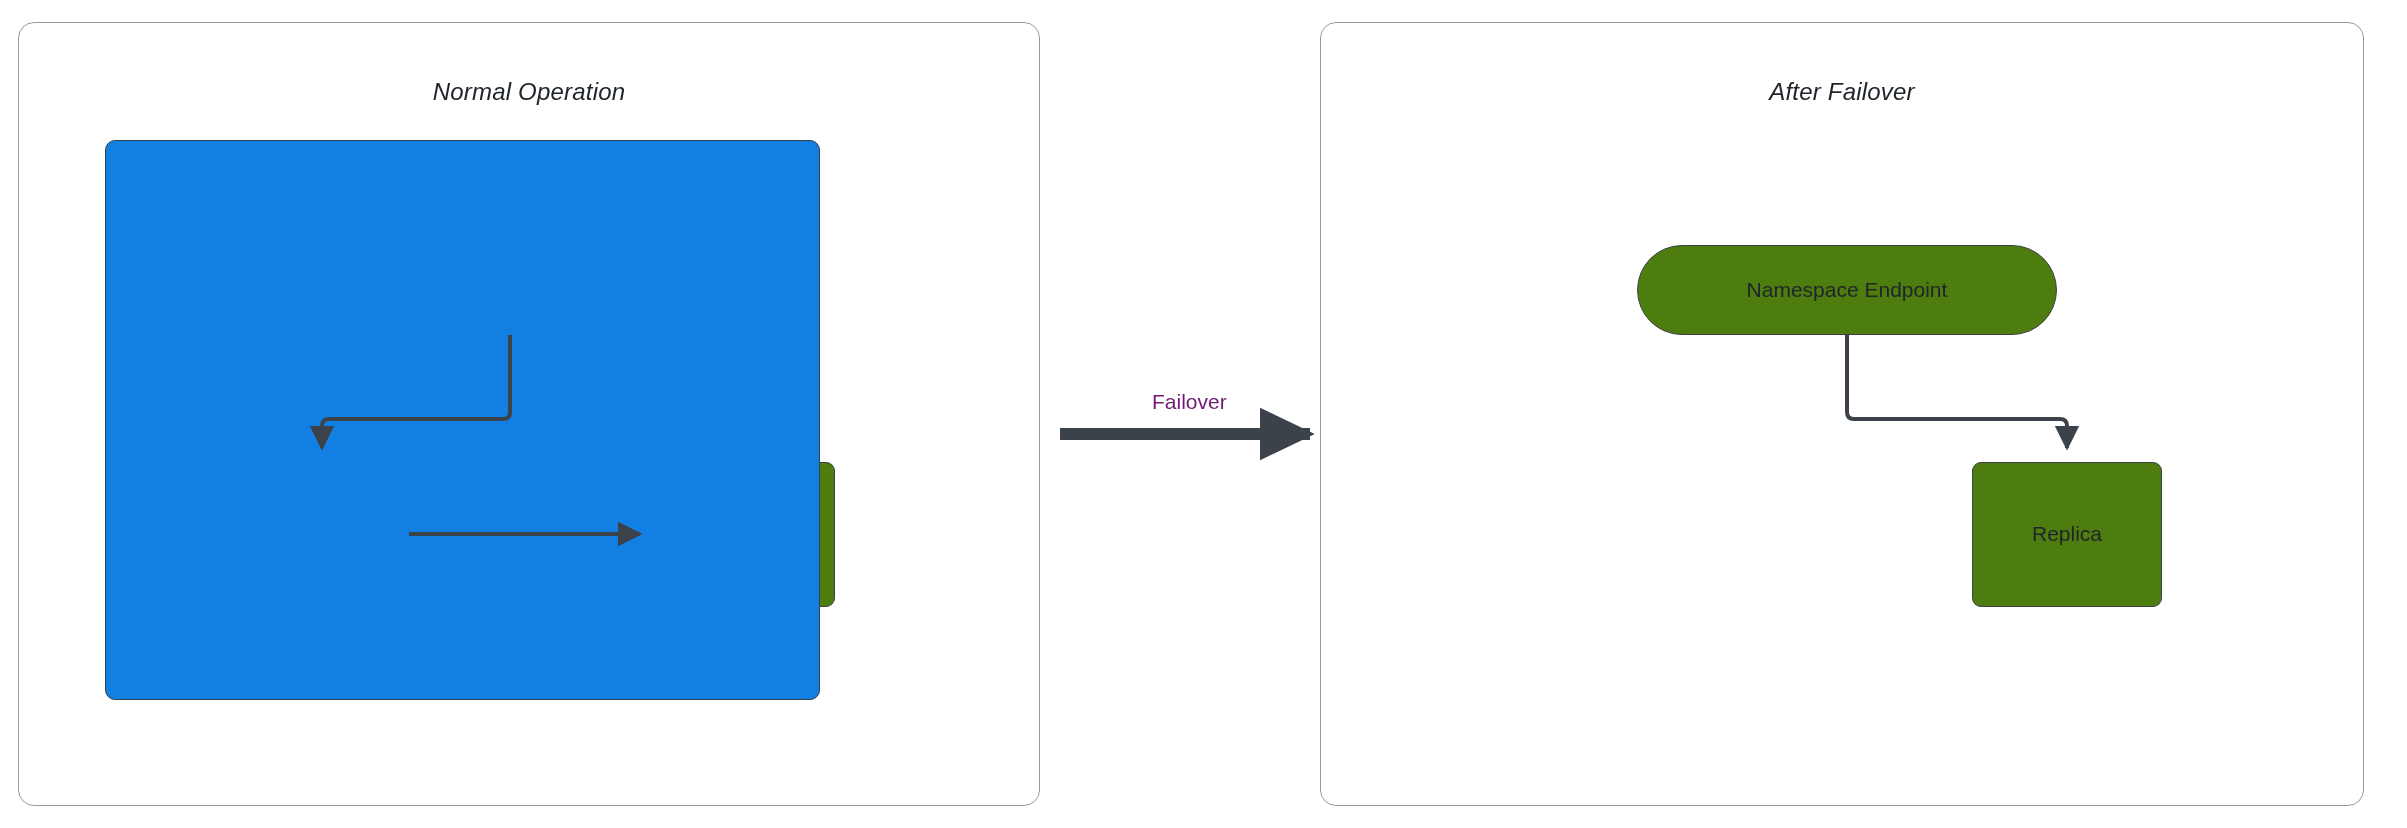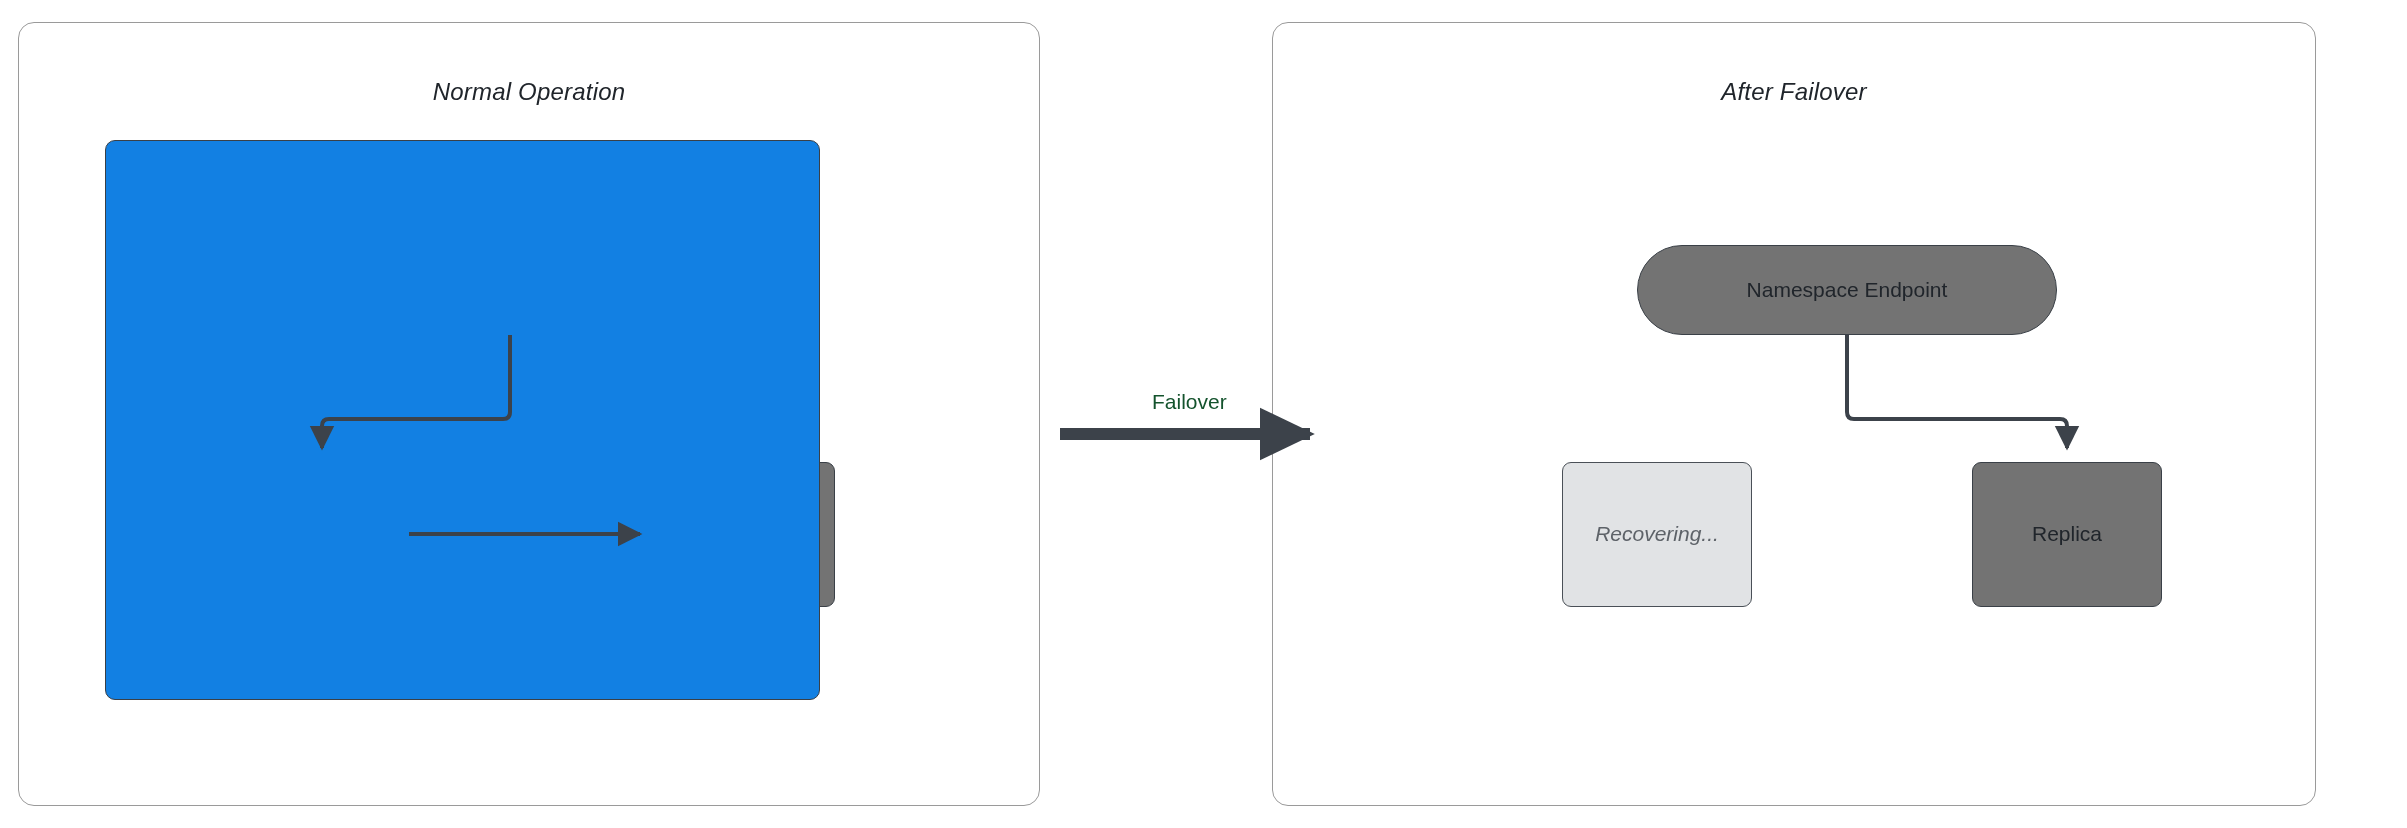--- a/index.html
+++ b/index.html
@@ -22,21 +22,21 @@
 
   
   .panel {
     position: absolute;
     background: #ffffff;
     border: 1.6px solid #9a9a9a;
     border-radius: 16px;
     box-sizing: border-box;
   }
   #panel-normal  { left: 18px;   top: 22px; width: 1022px; height: 784px; }
-  #panel-failover{ left: 1272px; top: 22px; width: 1044px; height: 784px; }
+  #panel-failover{ left: 1320px; top: 22px; width: 1044px; height: 784px; }
 
   .panel-title {
     position: absolute;
     left: 0;
     right: 0;
     top: 55px;
     text-align: center;
     font-style: italic;
     font-size: 24px;
     color: #20252b;
@@ -59,21 +59,21 @@
     position: absolute;
     box-sizing: border-box;
     display: flex;
     align-items: center;
     justify-content: center;
     text-align: center;
     color: #20252b;
     font-size: 21px;
     line-height: 1.25;
     border: 1.7px solid #3a4047;
-    background: #737373;
+    background: #4d7c0f;
   }
   .node.stadium {
     border-radius: 200px;
   }
   .node.rect {
     border-radius: 9px;
   }
   .node.muted {
     background: #e1e3e5;
     color: #5d6268;
@@ -118,21 +118,21 @@
     font-size: 17px;
     font-weight: bold;
     color: #ffffff;
     white-space: nowrap;
   }
   #label-data-replication { left: 455px; top: 525px; }
 
   .mid-label {
     position: absolute;
     font-size: 21px;
-    color: #14532d;
+    color: #701a75;
     white-space: nowrap;
   }
   #label-failover { left: 1152px; top: 390px; }
 </style>
 </head>
 <body>
 
 <div class="stage">
 
   <div class="panel" id="panel-normal">
@@ -157,21 +157,20 @@
   <div class="mid-label" id="label-failover">Failover</div>
 
   <div class="panel" id="panel-failover">
     <div class="panel-title">After Failover</div>
   </div>
 
   <div class="blue-region" id="blue-failover"></div>
 
   <div class="node stadium" id="node-endpoint-right">Namespace Endpoint</div>
 
-  <div class="node rect muted" id="node-recovering">Recovering...</div>
 
   <div class="node rect" id="node-replica-right">Replica</div>
 
   <svg class="connectors" viewBox="0 0 2407 828">
     <defs>
       <marker id="arrowhead" markerWidth="7" markerHeight="7" refX="5.6" refY="3.5" orient="auto" markerUnits="strokeWidth">
         <path d="M0,0.4 L6.2,3.5 L0,6.6 z" fill="#3c424a"></path>
       </marker>
       <marker id="arrowhead-big" markerWidth="5" markerHeight="5" refX="4.2" refY="2.5" orient="auto" markerUnits="strokeWidth">
         <path d="M0,0.3 L4.6,2.5 L0,4.7 z" fill="#3c424a"></path>

